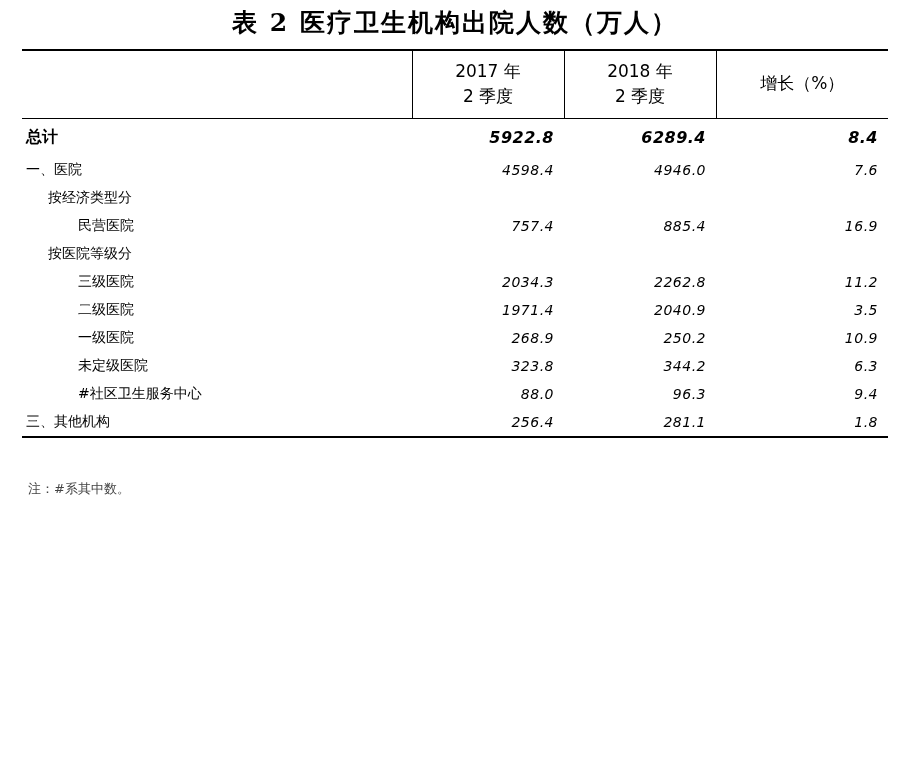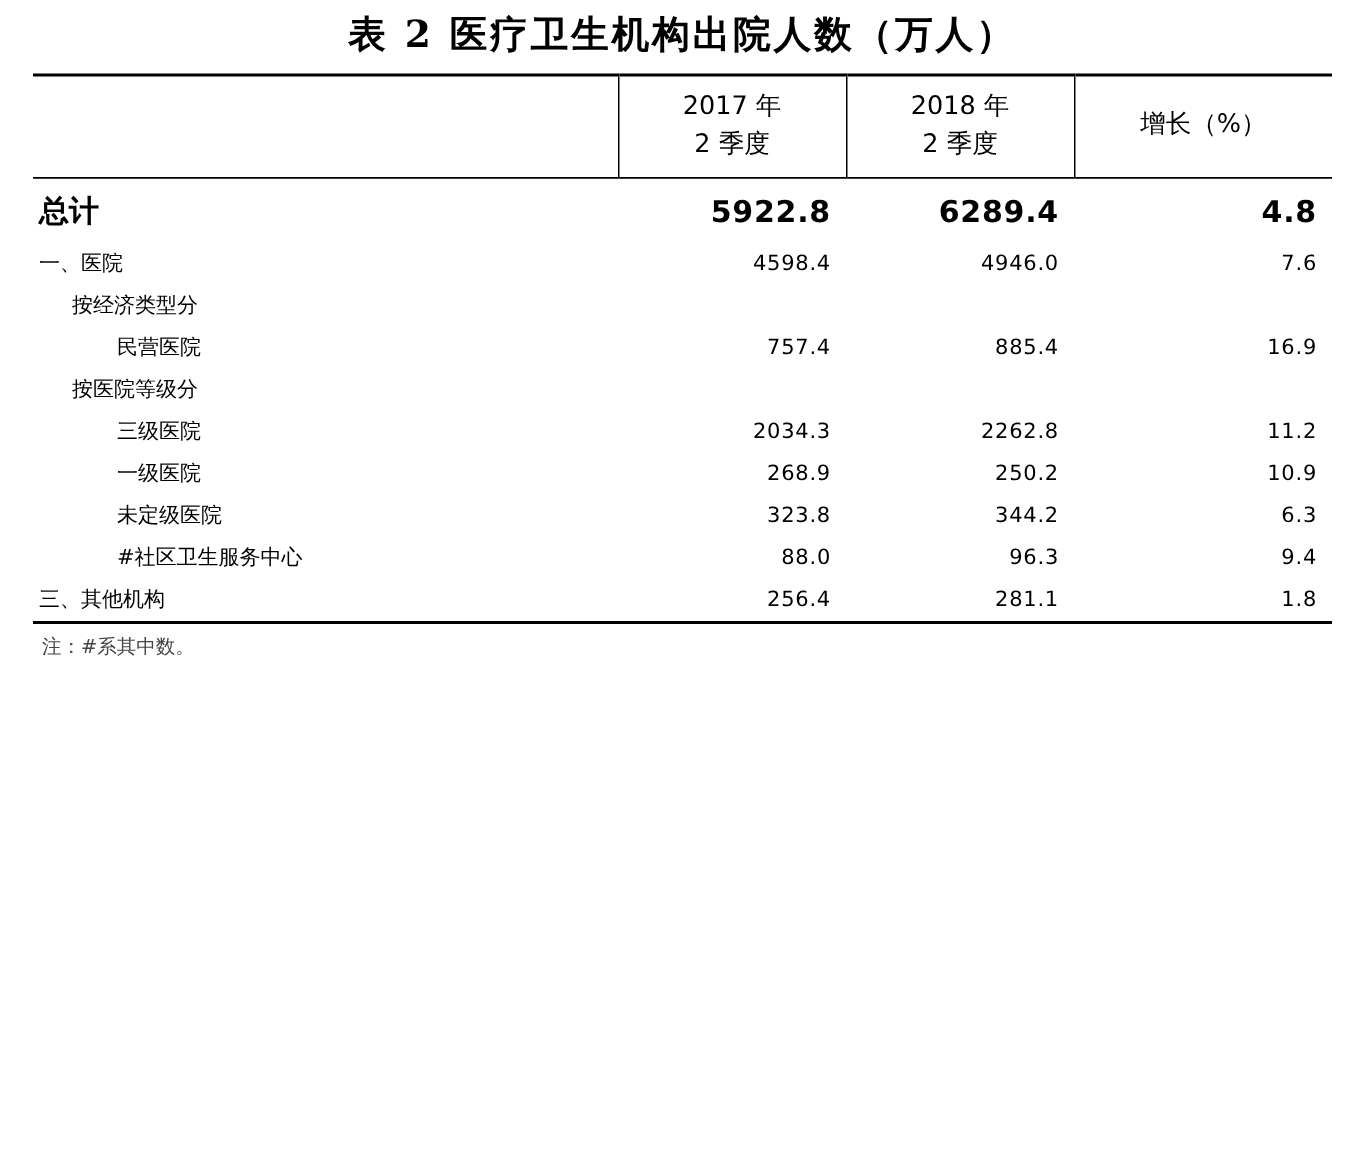--- a/index.html
+++ b/index.html
@@ -57,42 +57,44 @@
   tbody td {
     font-size: 14px;
     padding: 5px 10px;
     vertical-align: middle;
     white-space: nowrap;
   }
   tbody td.num {
     text-align: right;
     font-family: "DejaVu Sans", "Liberation Sans", sans-serif;
     letter-spacing: 0.5px;
+    font-style: italic;
   }
   tbody tr.total td {
     font-weight: bold;
-    font-size: 20px;
+    font-size: 16px;
     padding-top: 8px;
     padding-bottom: 8px;
   }
   .ind0 { padding-left: 4px; }
   .ind1 { padding-left: 26px; }
   .ind2 { padding-left: 56px; }
 
   .bottom-rule {
     border-top: 2.5px solid #000;
     width: 866px;
     margin: 0;
     height: 0;
   }
   .note {
     font-size: 13px;
     color: #444;
     padding-top: 6px;
     padding-left: 6px;
+    margin-top: 36px;
   }
   .hdr-sub { display: block; text-align: center; }
 </style>
 </head>
 <body>
 
 <div class="page">
 
   <div class="title">表 2  医疗卫生机构出院人数（万人）</div>
 
@@ -115,21 +117,21 @@
           <span class="hdr-sub">2 季度</span>
         </th>
         <th class="vline-l">增长（%）</th>
       </tr>
     </thead>
     <tbody id="tbody">
         <tr class="total">
           <td class="ind0">总计</td>
           <td class="num">5922.8</td>
           <td class="num">6289.4</td>
-          <td class="num">4.8</td>
+          <td class="num">8.4</td>
         </tr>
         <tr>
           <td class="ind0">一、医院</td>
           <td class="num">4598.4</td>
           <td class="num">4946.0</td>
           <td class="num">7.6</td>
         </tr>
         <tr>
           <td class="ind1">按经济类型分</td>
           <td class="num"></td>
@@ -146,20 +148,26 @@
           <td class="ind1">按医院等级分</td>
           <td class="num"></td>
           <td class="num"></td>
           <td class="num"></td>
         </tr>
         <tr>
           <td class="ind2">三级医院</td>
           <td class="num">2034.3</td>
           <td class="num">2262.8</td>
           <td class="num">11.2</td>
+        </tr>
+        <tr>
+          <td class="ind2">二级医院</td>
+          <td class="num">1971.4</td>
+          <td class="num">2040.9</td>
+          <td class="num">3.5</td>
         </tr>
         <tr>
           <td class="ind2">一级医院</td>
           <td class="num">268.9</td>
           <td class="num">250.2</td>
           <td class="num">10.9</td>
         </tr>
         <tr>
           <td class="ind2">未定级医院</td>
           <td class="num">323.8</td>

